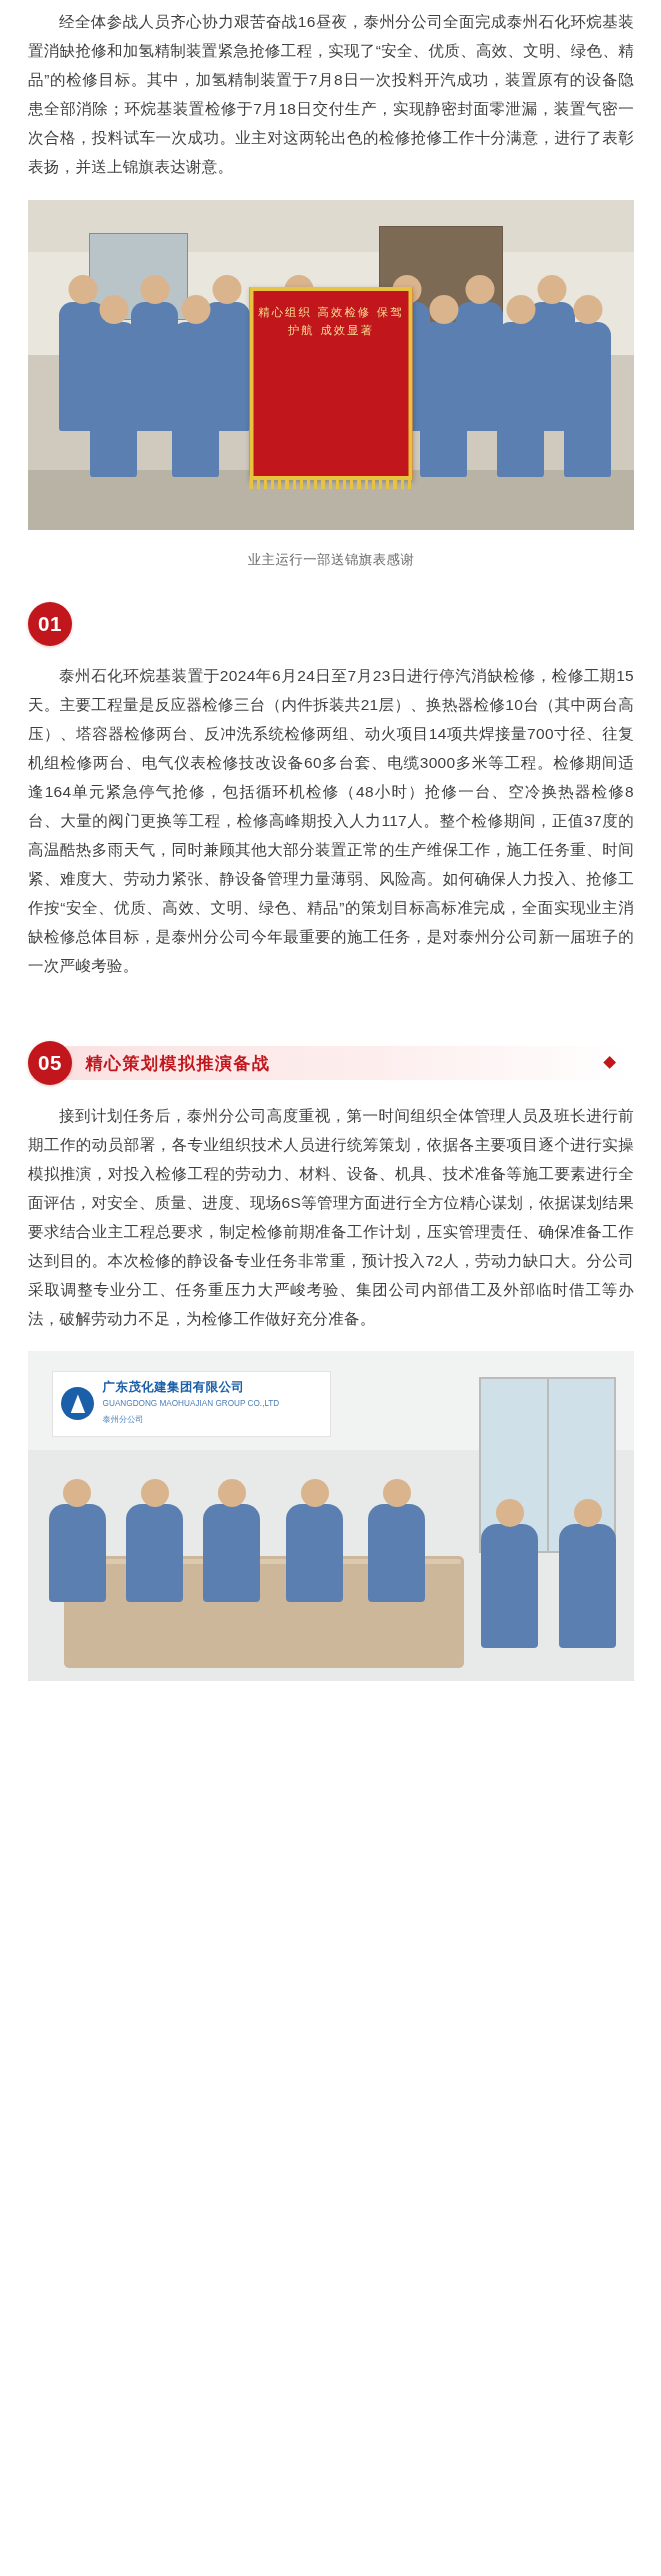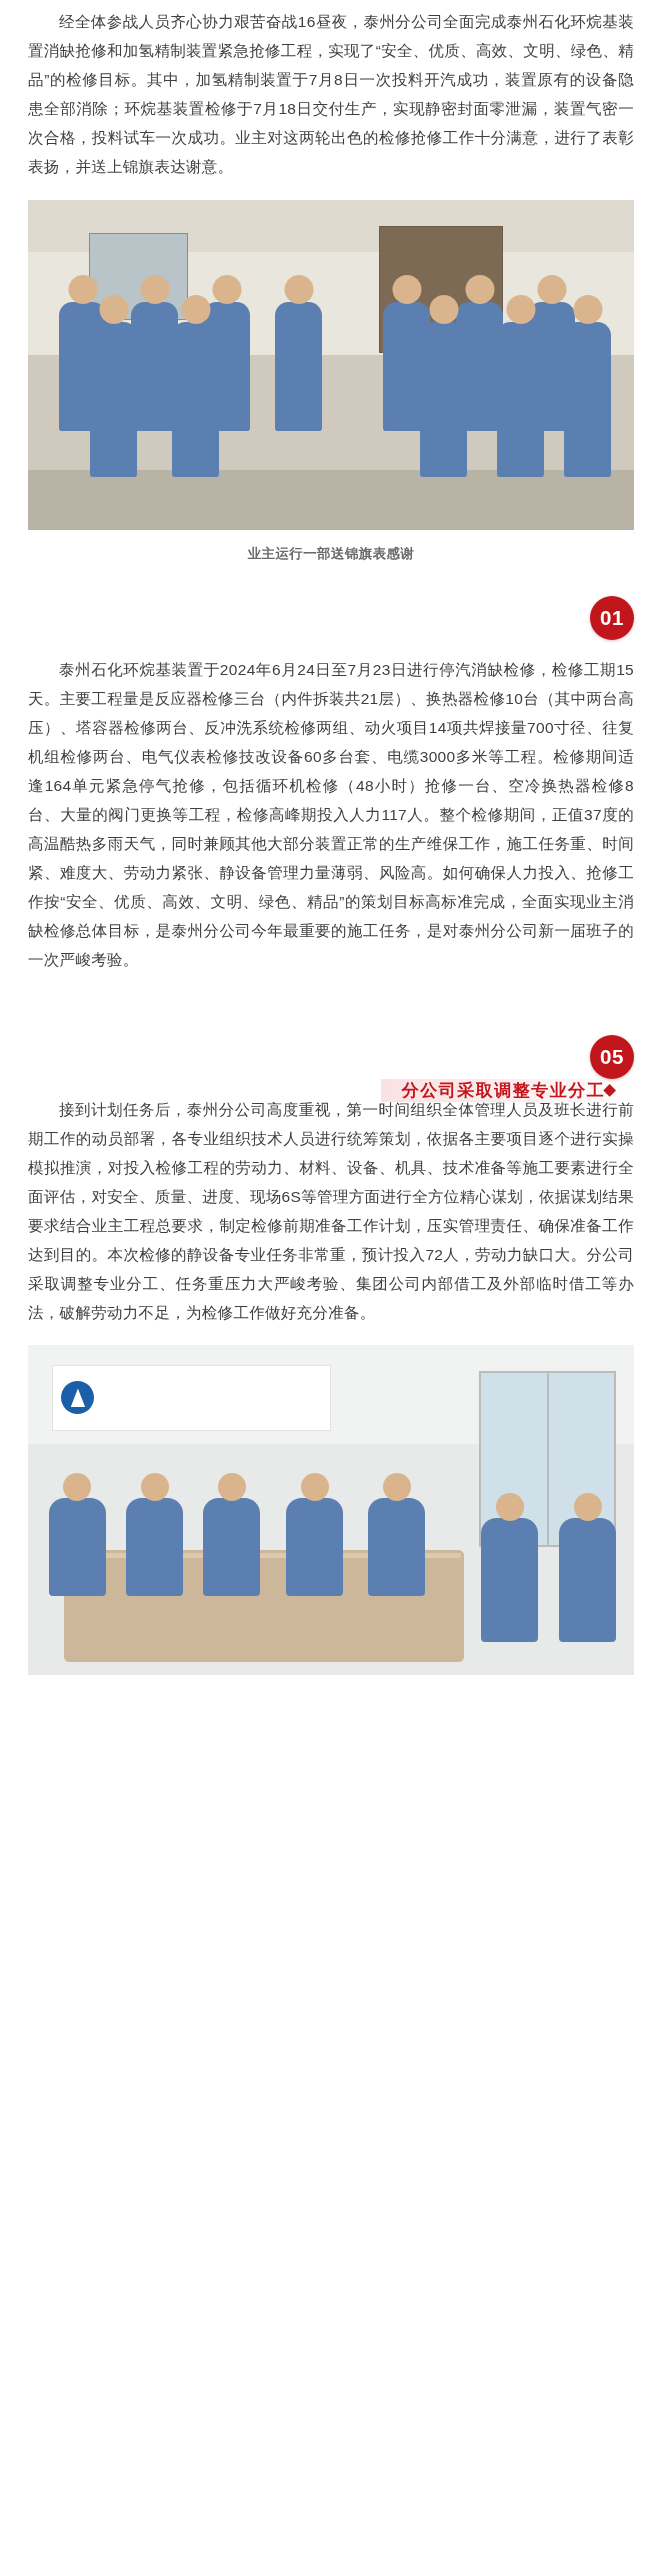--- a/index.html
+++ b/index.html
@@ -42,32 +42,30 @@
     height: 330px;
     border-radius: 1px;
     overflow: hidden;
     position: relative;
     background: #9aa7ae;
   }
   .photo-caption {
     font-size: 13.4px;
     color: #6a6a6a;
     text-align: center;
-    margin-top: 15px;
+    margin-top: 21px;
     letter-spacing: 0.5px;
-    font-weight: bold;
   }
   
   .section-head {
     margin: 33px 28px 5.2px 28px;
     height: 44px;
     display: flex;
-    align-items: flex-end;
+    align-items: center;
     position: relative;
-    flex-direction: column;
   }
   .badge {
     width: 44px;
     height: 44px;
     border-radius: 50%;
     background: #c2161d;
     color: #fff;
     font-size: 20.6px;
     font-weight: bold;
     display: flex;
@@ -188,46 +186,55 @@
       <div class="person row-back" style="left:355px;"></div>
       <div class="person row-back" style="left:428px;"></div>
       <div class="person row-back" style="left:500px;"></div>
 
       <div class="person" style="left:62px;"></div>
       <div class="person" style="left:144px;"></div>
       <div class="person" style="left:392px;"></div>
       <div class="person" style="left:469px;"></div>
       <div class="person" style="left:536px;"></div>
 
+      <div class="banner">
+        <div class="b-txt">精心组织 高效检修
+保驾护航 成效显著</div>
+      </div>
     </div>
     <div class="photo-caption">业主运行一部送锦旗表感谢</div>
   </div>
 
   <div class="section-head">
     <div class="badge">01</div>
   </div>
   <p class="para section-body">泰州石化环烷基装置于2024年6月24日至7月23日进行停汽消缺检修，检修工期15天。主要工程量是反应器检修三台（内件拆装共21层）、换热器检修10台（其中两台高压）、塔容器检修两台、反冲洗系统检修两组、动火项目14项共焊接量700寸径、往复机组检修两台、电气仪表检修技改设备60多台套、电缆3000多米等工程。检修期间适逢164单元紧急停气抢修，包括循环机检修（48小时）抢修一台、空冷换热器检修8台、大量的阀门更换等工程，检修高峰期投入人力117人。整个检修期间，正值37度的高温酷热多雨天气，同时兼顾其他大部分装置正常的生产维保工作，施工任务重、时间紧、难度大、劳动力紧张、静设备管理力量薄弱、风险高。如何确保人力投入、抢修工作按“安全、优质、高效、文明、绿色、精品”的策划目标高标准完成，全面实现业主消缺检修总体目标，是泰州分公司今年最重要的施工任务，是对泰州分公司新一届班子的一次严峻考验。</p>
 
   <div class="spacer-lg"></div>
 
   <div class="section-head">
     <div class="badge">05</div>
     <div class="head-bar">
-      <span class="head-title">分公司采取调整专业分工</span>
+      <span class="head-title">精心策划模拟推演备战</span>
       <span class="diamond"></span>
     </div>
   </div>
   <p class="para section-body">接到计划任务后，泰州分公司高度重视，第一时间组织全体管理人员及班长进行前期工作的动员部署，各专业组织技术人员进行统筹策划，依据各主要项目逐个进行实操模拟推演，对投入检修工程的劳动力、材料、设备、机具、技术准备等施工要素进行全面评估，对安全、质量、进度、现场6S等管理方面进行全方位精心谋划，依据谋划结果要求结合业主工程总要求，制定检修前期准备工作计划，压实管理责任、确保准备工作达到目的。本次检修的静设备专业任务非常重，预计投入72人，劳动力缺口大。分公司采取调整专业分工、任务重压力大严峻考验、集团公司内部借工及外部临时借工等办法，破解劳动力不足，为检修工作做好充分准备。</p>
 
   <div class="figure">
     <div class="photo">
       <div class="p2-wall"></div>
       <div class="p2-top"></div>
       <div class="p2-banner">
         <div class="p2-logo"></div>
+        <div class="p2-btxt">
+          <span>广东茂化建集团有限公司</span>
+          <small>GUANGDONG MAOHUAJIAN GROUP CO.,LTD</small>
+          <small>泰州分公司</small>
+        </div>
       </div>
       <div class="p2-window"></div>
       <div class="p2-table"></div>
 
       <div class="seated" style="left:20.6px; bottom:24%;"></div>
       <div class="seated" style="left:98px; bottom:24%;"></div>
       <div class="seated" style="left:175px; bottom:24%;"></div>
       <div class="seated" style="left:258px; bottom:24%;"></div>
       <div class="seated" style="left:340px; bottom:24%;"></div>
       <div class="seated" style="left:453px; bottom:10%; height:124px;"></div>

